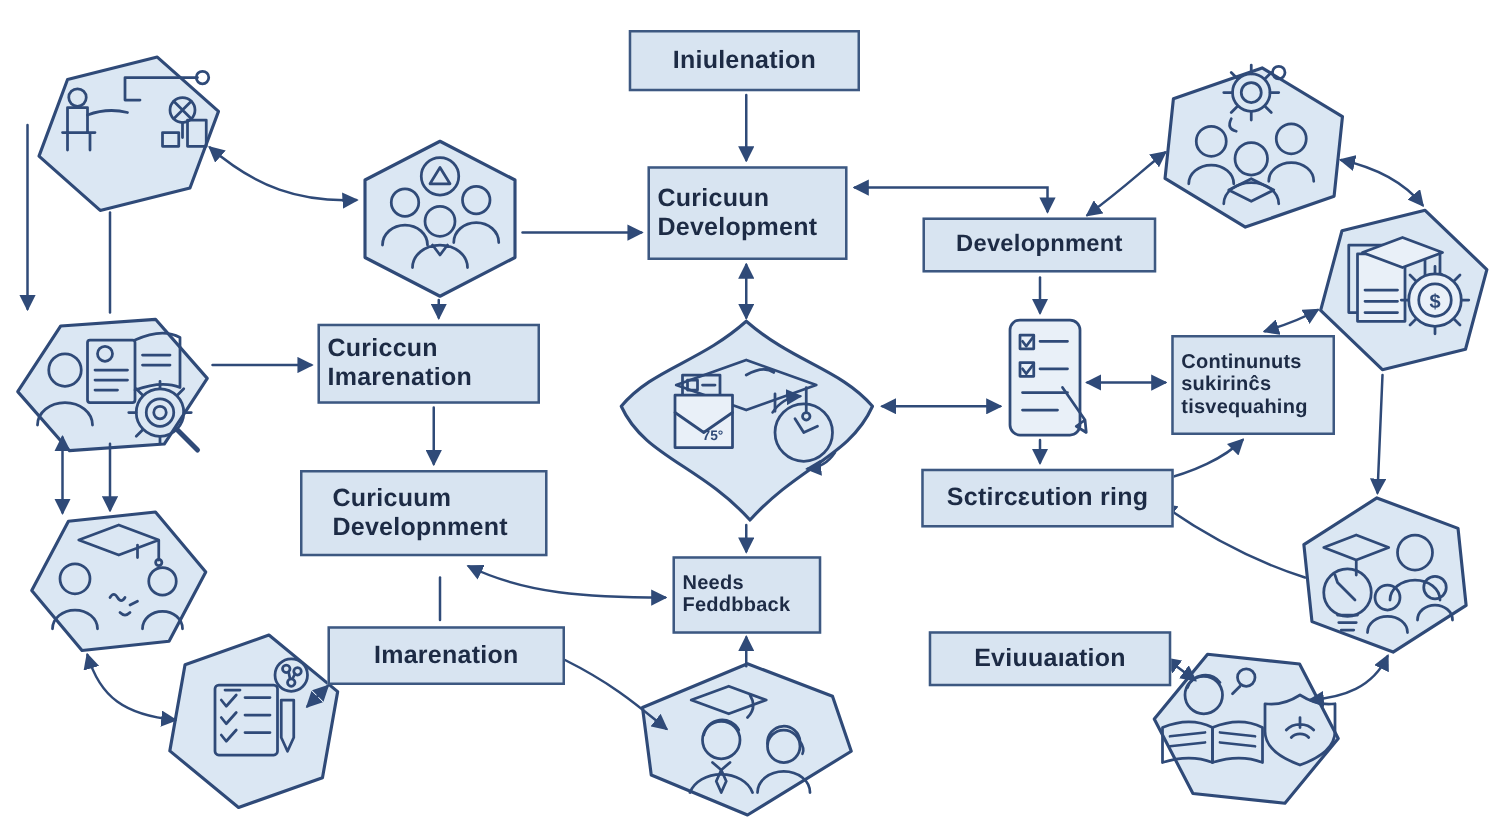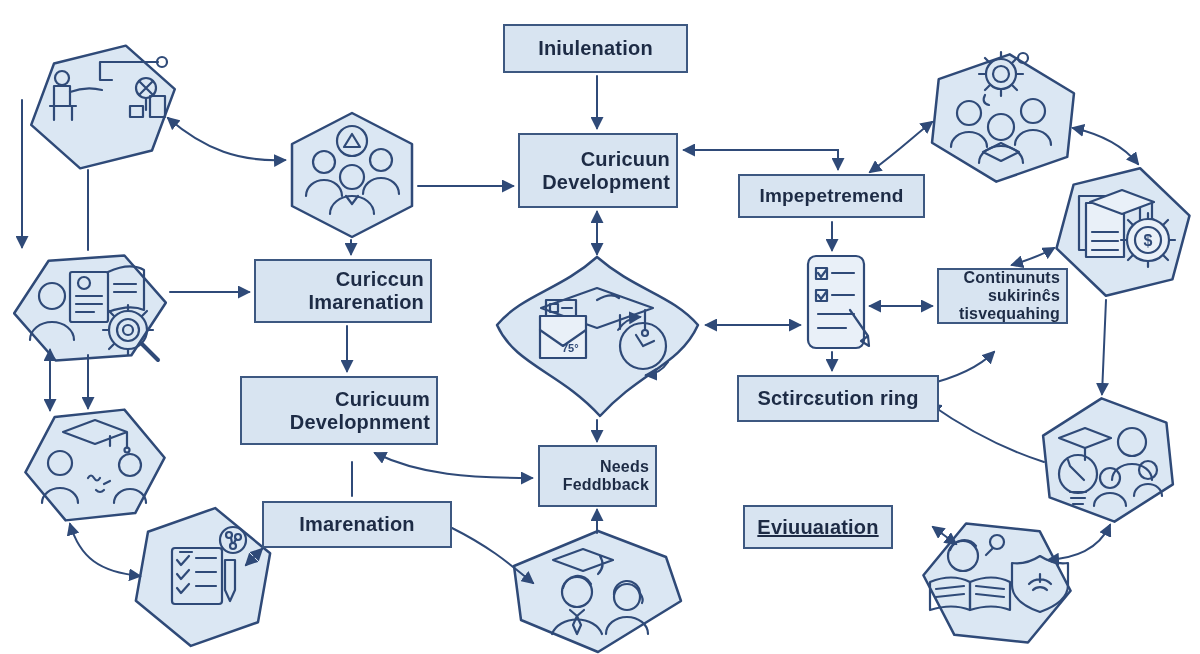--- a/index.html
+++ b/index.html
@@ -1,20 +1,20 @@
 <!DOCTYPE html>
 <html><head>
 <meta charset="utf-8">
 <style>
   html,body{margin:0;padding:0;background:#fff;}
   #canvas{position:relative;width:1200px;height:654px;background:#ffffff;overflow:hidden;
           font-family:"Liberation Sans",sans-serif;}
   #art{position:absolute;left:0;top:0;}
   .node{position:absolute;display:flex;align-items:center;justify-content:center;
-        text-align:right;background:#d8e4f1;border:2px solid #3d5881;color:#1d2b45;
+        text-align:left;background:#d8e4f1;border:2px solid #3d5881;color:#1d2b45;
         font-weight:bold;line-height:1.13;letter-spacing:.2px;box-sizing:border-box;
         padding:2px 6px;}
   .f20{font-size:20px;} .f19{font-size:19px;} .f18{font-size:16px;} .f16{font-size:16px;}
   .hx{fill:#dbe7f3;stroke:#2f4a78;stroke-width:2.5;stroke-linejoin:round;}
   .ln{fill:none;stroke:#2f4a78;stroke-width:2.2;stroke-linecap:round;stroke-linejoin:round;}
   .fl{fill:#e9f0f8;stroke:#2f4a78;stroke-width:2.2;stroke-linejoin:round;}
   .ar{fill:none;stroke:#2f4a78;stroke-width:2;stroke-linecap:round;}
   .icontext{fill:#2f4a78;font-family:"Liberation Sans",sans-serif;font-weight:bold;}
 </style>
 </head>
@@ -252,44 +252,44 @@
 
 <div class="node f20" style="left:503px;top:24px;width:185px;height:49px;">
   <span>Iniulenation</span>
 </div>
 
 <div class="node f20" style="left:518px;top:133px;width:160px;height:75px;">
   <span>Curicuun Development</span>
 </div>
 
 <div class="node f19" style="left:738px;top:174px;width:187px;height:44px;">
-  <span>Impepetremend</span>
+  <span>Developnment</span>
 </div>
 
 <div class="node f20" style="left:254px;top:259px;width:178px;height:64px;">
   <span>Curiccun Imarenation</span>
 </div>
 
 <div class="node f20" style="left:240px;top:376px;width:198px;height:69px;padding-left:24px;">
   <span>Curicuum Developnment</span>
 </div>
 
 <div class="node f18" style="left:538px;top:445px;width:119px;height:62px;">
   <span>Needs Feddbback</span>
 </div>
 
 <div class="node f20" style="left:262px;top:501px;width:190px;height:47px;">
   <span>Imarenation</span>
 </div>
 
-<div class="node f16" style="left:937px;top:268px;width:131px;height:56px;">
+<div class="node f16" style="left:937px;top:268px;width:131px;height:80px;">
   <span>Continunuts sukirinĉs tisvequahing</span>
 </div>
 
 <div class="node f20" style="left:737px;top:375px;width:202px;height:47px;">
   <span>Sctircɛution ring</span>
 </div>
 
-<div class="node f20" style="left:743px;top:505px;width:150px;height:44px;text-decoration:underline;">
+<div class="node f20" style="left:743px;top:505px;width:194px;height:44px;">
   <span>Eviuuaıation</span>
 </div>
 
 </div>
 
 </body></html>

